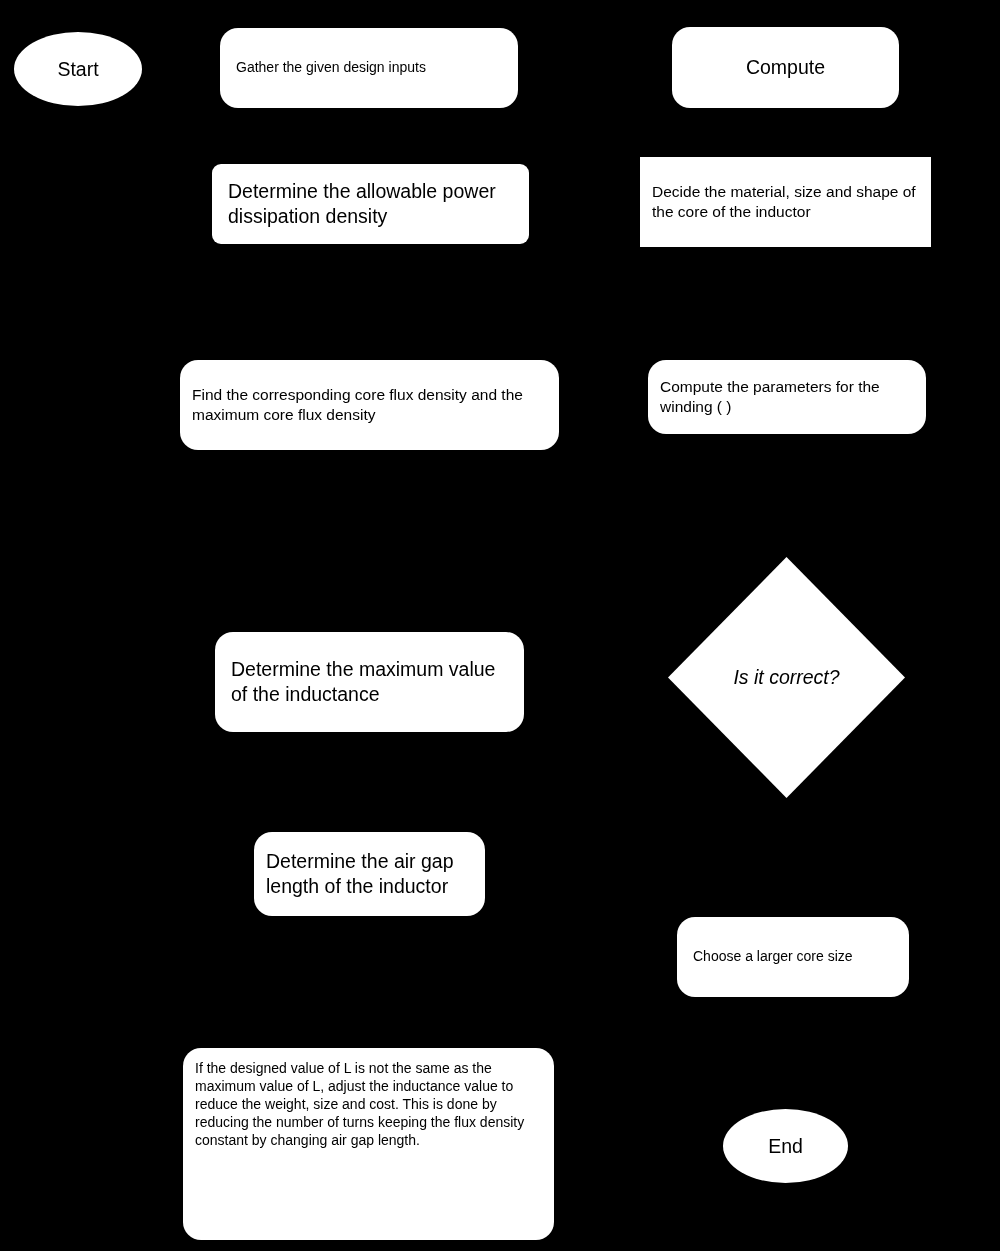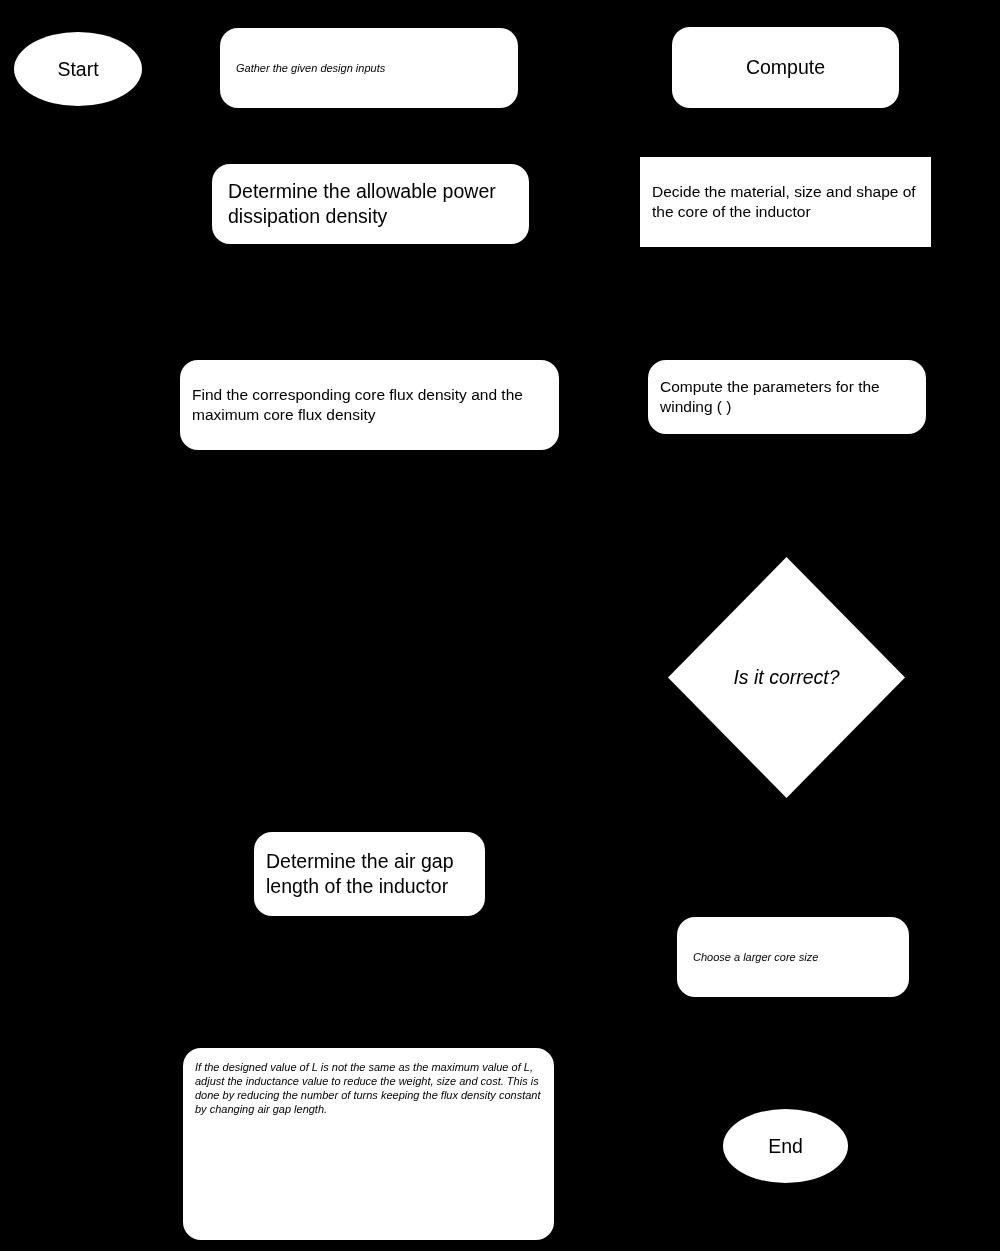--- a/index.html
+++ b/index.html
@@ -58,21 +58,21 @@
     z-index: 2;
   }
   
   .align-left   { justify-content: flex-start; text-align: left; }
   .align-center { justify-content: center; text-align: center; }
 
   .pad-std { padding-left: 16px; padding-right: 10px; }
   .pad-tight { padding-left: 12px; padding-right: 8px; }
 
   .txt-lg { font-size: 19.5px; }
-  .txt-md { font-size: 11px; font-style: italic; }
+  .txt-md { font-size: 14px; }
   .txt-sm { font-size: 15.5px; }
 
   .label {
     display: block;
     width: 100%;
   }
 </style>
 </head>
 <body>
 
@@ -83,36 +83,39 @@
   </div>
 
   <div class="node shape-rounded align-left pad-std txt-md" style="left:220px; top:16px; width:298px; height:80px;">
     <span class="label">Gather the given design inputs</span>
   </div>
 
   <div class="node shape-rounded align-center txt-lg" style="left:672px; top:15px; width:227px; height:81px;align-items:center;">
     <span class="label">Compute</span>
   </div>
 
-  <div class="node shape-rounded align-left pad-std txt-lg" style="left:212px; top:152px; width:317px; height:80px;">
+  <div class="node shape-rounded align-left pad-std txt-lg" style="left:212px; top:152px; width:317px; height:80px;border-radius:9px;">
     <span class="label">Determine the allowable power dissipation density</span>
   </div>
 
   <div class="node shape-rounded align-left pad-tight txt-sm" style="left:180px; top:348px; width:379px; height:90px;">
     <span class="label">Find the corresponding core flux density and the maximum core flux density</span>
   </div>
 
   <div class="node shape-rect align-left pad-tight txt-sm" style="left:640px; top:145px; width:291px; height:90px;">
     <span class="label">Decide the material, size and shape of the core of the inductor</span>
   </div>
 
   <div class="node shape-rounded align-left pad-tight txt-sm" style="left:648px; top:348px; width:278px; height:74px;">
     <span class="label">Compute the parameters for the winding ( )</span>
   </div>
 
+  <div class="node shape-rounded align-left pad-std txt-lg" style="left:215px; top:620px; width:309px; height:100px;">
+    <span class="label">Determine the maximum value of the inductance</span>
+  </div>
 
   <div class="node shape-diamond" style="left:668px; top:545px; width:237px; height:241px; background:transparent; align-items:center;font-style:italic;">
     <svg class="diamond-fill" viewBox="0 0 237 241" preserveAspectRatio="none">
       <polygon points="118.5,0 237,120.5 118.5,241 0,120.5" fill="#ffffff"></polygon>
     </svg>
     <span class="diamond-label txt-lg">Is it correct?</span>
   </div>
 
   <div class="node shape-rounded align-left pad-tight txt-lg" style="left:254px; top:820px; width:231px; height:84px;">
     <span class="label">Determine the air gap length of the inductor</span>

